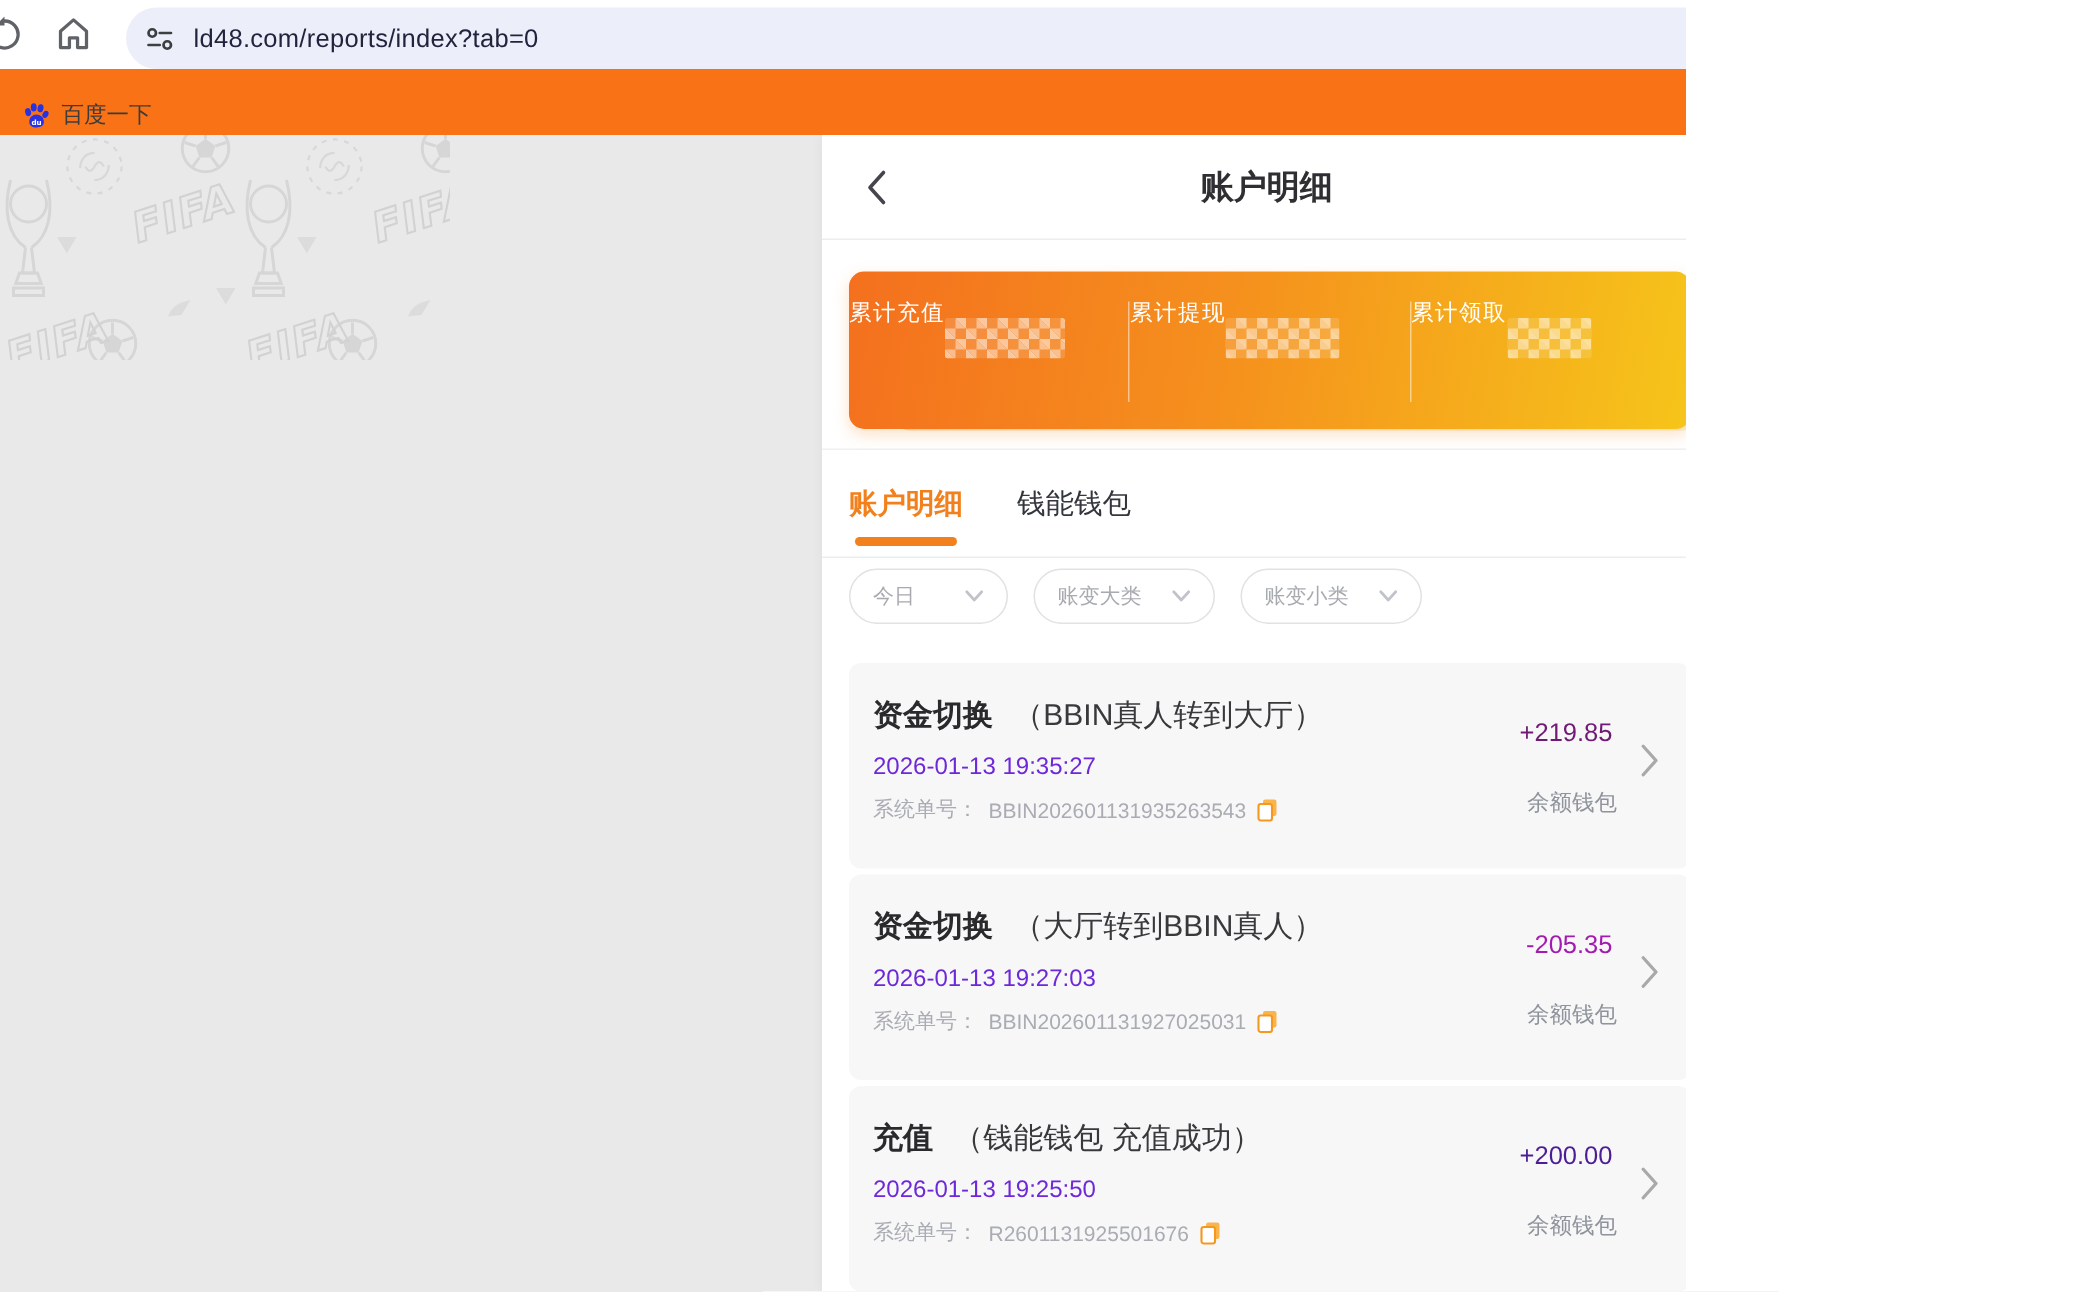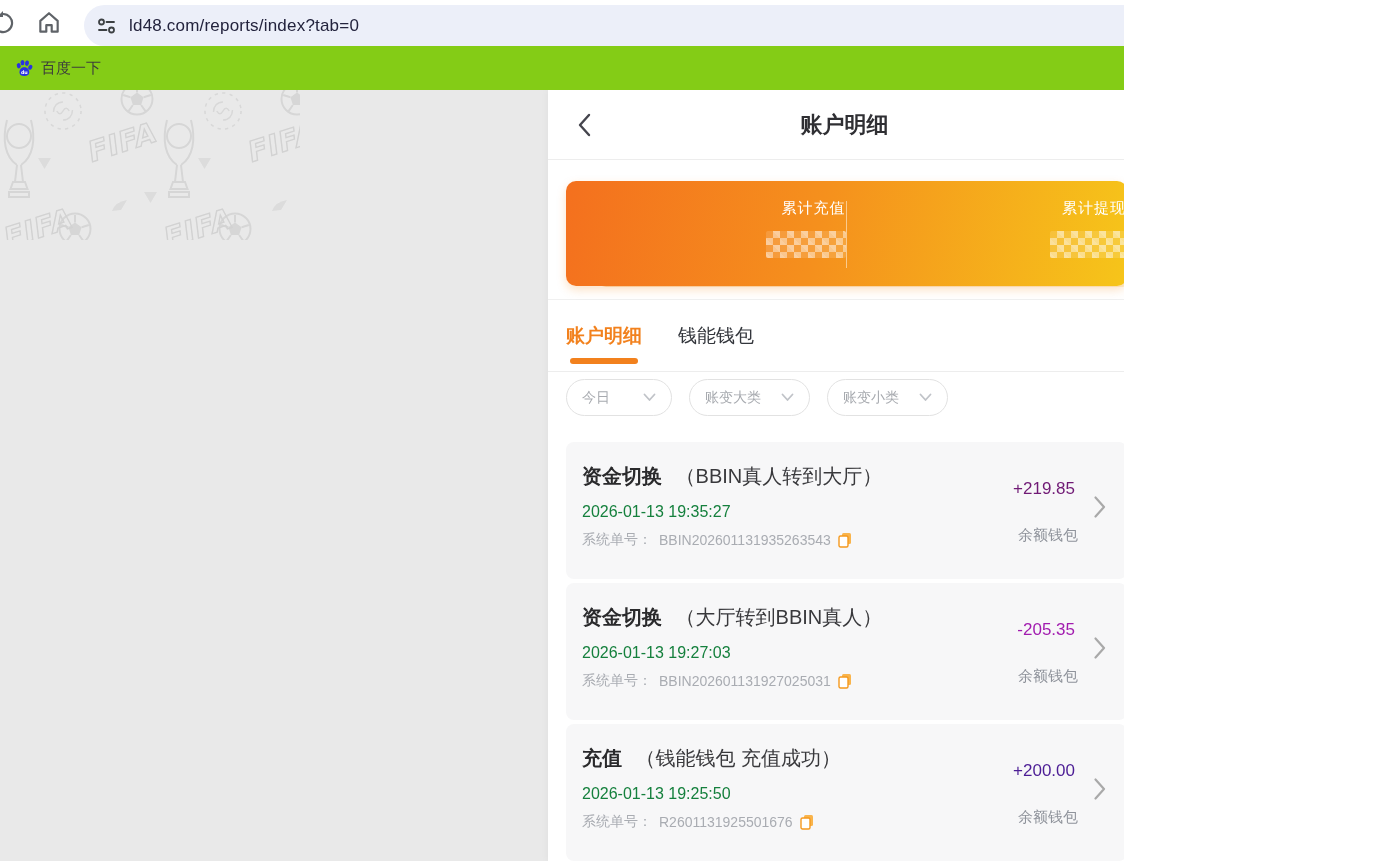--- a/index.html
+++ b/index.html
@@ -8,21 +8,21 @@
   .screen { position:relative; width:1124px; height:861px; overflow:hidden; background:#fff; }
 
   
   .toolbar { position:relative; height:46px; background:#fff; display:flex; align-items:center; }
   .tb-icon { color:#5f6368; display:flex; align-items:center; justify-content:center; }
   .refresh-wrap { position:absolute; left:-9px; top:11px; width:30px; height:24px; }
   .home-wrap { position:absolute; left:36px; top:10px; width:26px; height:26px; }
   .omnibox { position:absolute; left:84px; right:0; top:5px; height:41px; background:#eceff9;
              border-radius:21px 0 0 21px; display:flex; align-items:center; padding-left:13px; }
   .omnibox .url-text { margin-left:13px; font-size:17px; color:#23233d; letter-spacing:.2px; }
-  .bookmarks { height:44px; background:#84cc16; display:flex; align-items:center; padding-left:9px; }
+  .bookmarks { height:44px; background:#f97316; display:flex; align-items:flex-end; padding-left:9px; }
   .bookmark-item { display:flex; align-items:center; gap:8px; font-size:15px; color:#3c3c3c; padding:4px 6px; border-radius:6px; }
 
   
   .content { position:relative; width:1384px; height:771px; background:#e9e9e9; overflow:hidden; }
   .bg-pattern { position:absolute; inset:0; }
 
   .panel { position:absolute; left:548px; top:0; width:593px; height:771px; background:#fff;
            box-shadow:0 0 8px rgba(0,0,0,.05); }
 
   .panel-header { position:relative; height:70px; border-bottom:1px solid #ededed; }
@@ -31,21 +31,21 @@
 
   
   .summary-section { position:relative; padding:21px 14px 13px 18px; border-bottom:1px solid #f0f0f0; }
   .summary-under { position:absolute; left:48px; right:9px; top:113px; height:14px;
                    border-radius:0 0 10px 10px;
                    background:linear-gradient(90deg, rgba(241,160,74,.40), rgba(246,208,110,.30)); }
   .summary-card { position:relative; z-index:1; height:105px; border-radius:10px;
                   background:linear-gradient(100deg,#f4701e 0%, #f5901d 45%, #f6c51a 100%);
                   display:flex; align-items:stretch; padding:18px 0 14px 0;
                   box-shadow:0 4px 10px rgba(244,140,30,.25); }
-  .summary-col { flex:1; display:flex; flex-direction:column; align-items:flex-end; }
+  .summary-col { flex:1; display:flex; flex-direction:row; align-items:flex-start; }
   .summary-label { font-size:15px; color:#fff; letter-spacing:1px; }
   .vdiv { width:1px; background:rgba(255,255,255,.5); margin:2px 0 4px 0; }
   .mosaic { margin-top:13px; height:27px; border-radius:2px;
             background-image:
               linear-gradient(45deg, rgba(255,255,255,.50) 25%, transparent 25%, transparent 75%, rgba(255,255,255,.50) 75%),
               linear-gradient(45deg, rgba(255,255,255,.50) 25%, rgba(255,255,255,.14) 25%, rgba(255,255,255,.14) 75%, rgba(255,255,255,.50) 75%);
             background-size:14px 14px; background-position:0 0,7px 7px; }
   .mosaic.w1 { width:80px; } .mosaic.w2 { width:76px; } .mosaic.w3 { width:56px; }
 
   
@@ -61,21 +61,21 @@
           justify-content:space-between; padding:0 15px; font-size:14px; color:#a7aaaf; background:#fff; }
   .pill.p1 { width:106px;text-align:right; } .pill.p2, .pill.p3 { width:121px; }
 
   
   .txn-list { padding:18px 14px 0 18px; }
   .txn-card { position:relative; background:#f7f7f8; border-radius:8px; height:137px; margin-bottom:4px;
               padding:21px 16px 0 16px; z-index:1; }
   .txn-title { font-size:20px; color:#2a2a2c; }
   .txn-title .t-name { font-weight:700; }
   .txn-title .t-detail { font-weight:400; color:#39393c; margin-left:8px; }
-  .txn-date { margin-top:13px; font-size:16px; color:#15803d; }
+  .txn-date { margin-top:13px; font-size:16px; color:#6d28d9; }
   .txn-order { margin-top:10px; font-size:14px; color:#a9acb2; display:flex; align-items:center; gap:7px; }
   .txn-amount { position:absolute; top:37px; right:52px; font-size:17px; }
   .txn-chevron { position:absolute; top:54px; right:21px; }
   .txn-wallet { position:absolute; top:84px; right:49px; font-size:15px; color:#8f939b; }
 </style>
 </head>
 <body>
 
 <div class="screen">
 
@@ -174,20 +174,24 @@
           <div class="summary-col">
             <div class="summary-label">累计充值</div>
             <div class="mosaic w1"></div>
           </div>
           <div class="vdiv"></div>
           <div class="summary-col">
             <div class="summary-label">累计提现</div>
             <div class="mosaic w2"></div>
           </div>
           <div class="vdiv"></div>
+          <div class="summary-col">
+            <div class="summary-label">累计领取</div>
+            <div class="mosaic w3"></div>
+          </div>
         </div>
       </div>
 
       <div class="tabs-row">
         <div class="tab active">账户明细</div>
         <div class="tab">钱能钱包</div>
       </div>
 
       <div class="filters-row">
         <div class="pill p1">

